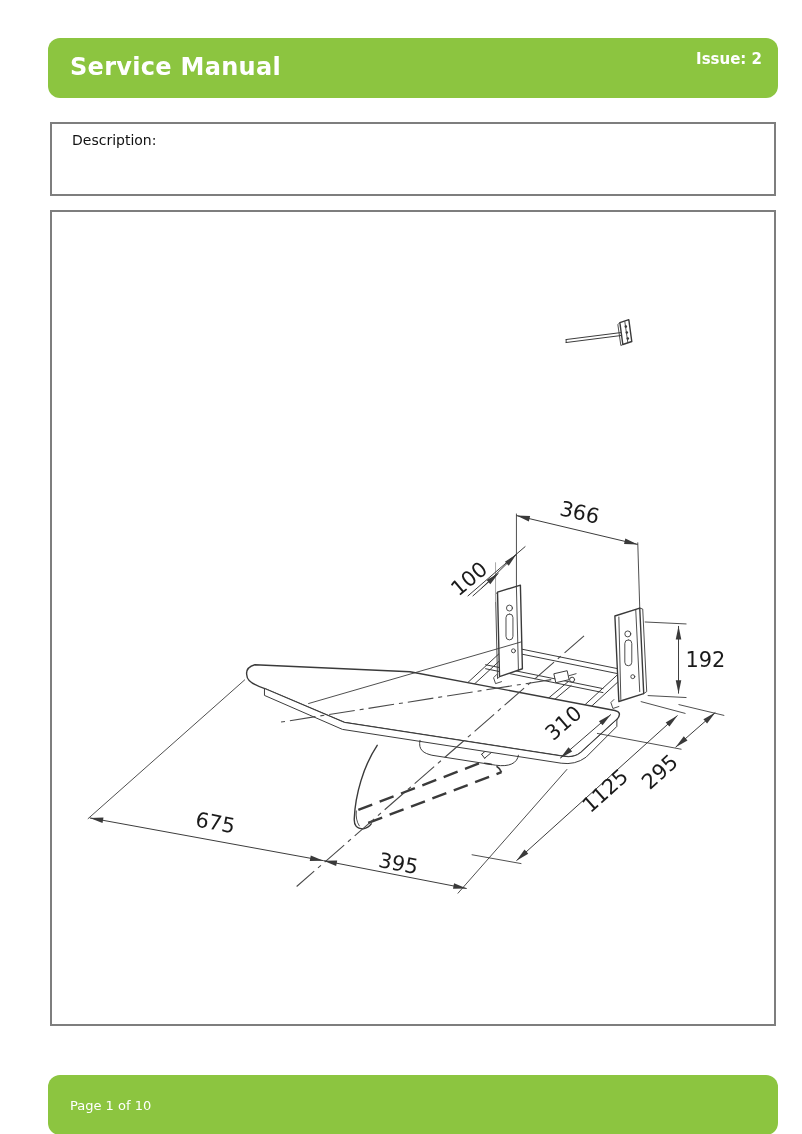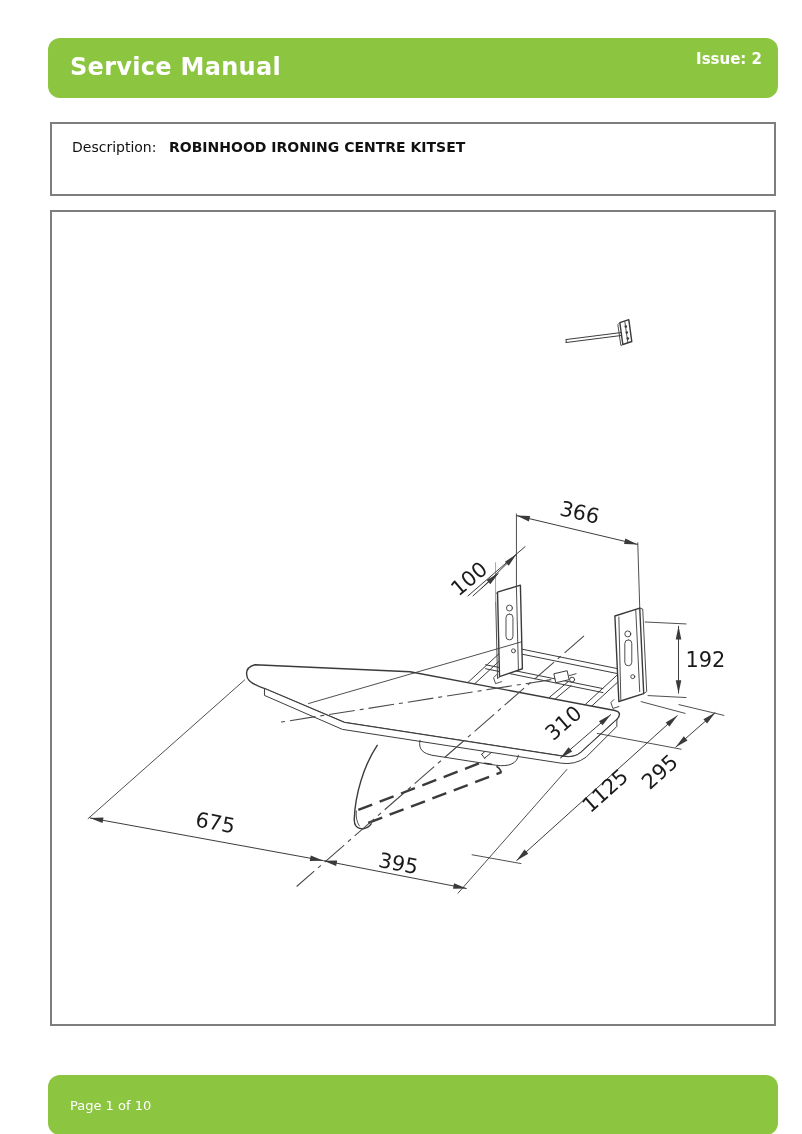--- a/index.html
+++ b/index.html
@@ -10,21 +10,21 @@
   .header{position:absolute;left:36px;top:38px;width:730px;height:60px;
           background:var(--green,#8CC540);border-radius:12px;}
   .header-title{position:absolute;left:22px;top:50%;transform:translateY(-52%);
           color:#fff;font-size:24px;font-weight:bold;letter-spacing:.3px;}
   .header-issue{position:absolute;right:16px;top:12px;color:#fff;
           font-size:15px;font-weight:bold;text-align:right;}
 
   
   .info-box{position:absolute;left:38px;top:122px;width:726px;height:74px;
           border:2px solid var(--border-gray,#7E7E7E);box-sizing:border-box;background:#fff;}
-  .info-rows{padding:15px 0 0 20px;}
+  .info-rows{padding:8px 0 0 20px;}
   .info-row{display:flex;font-size:14px;line-height:17px;}
   .info-label{width:97px;flex:0 0 97px;}
   .info-value{font-weight:bold;}
 
   
   .drawing-box{position:absolute;left:38px;top:210px;width:726px;height:816px;
           border:2px solid var(--border-gray,#7E7E7E);box-sizing:border-box;background:#fff;}
   .drawing-box svg{display:block;width:722px;height:812px;}
 
   svg .ln{stroke:var(--line-color,#3A3A3A);fill:none;stroke-linecap:round;stroke-linejoin:round;}
@@ -57,21 +57,20 @@
 
   <div class="header">
     <div class="header-title">Service Manual</div>
     <div class="header-issue">Issue: 2</div>
   </div>
 
   <div class="info-box">
     <div class="info-rows">
       <div class="info-row">
         <span class="info-label">Description:</span>
-        <span class="info-value">ROBINHOOD IRONING CENTRE KITSET</span>
       </div>
     </div>
   </div>
 
   <div class="drawing-box">
     <svg viewBox="0 0 726 816">
       <defs>
         <marker id="ae" markerUnits="userSpaceOnUse" markerWidth="16" markerHeight="8" refX="14.5" refY="4" orient="auto">
           <path class="arr" d="M14.5,4 L1,1.2 L1,6.8 Z"></path>
         </marker>

